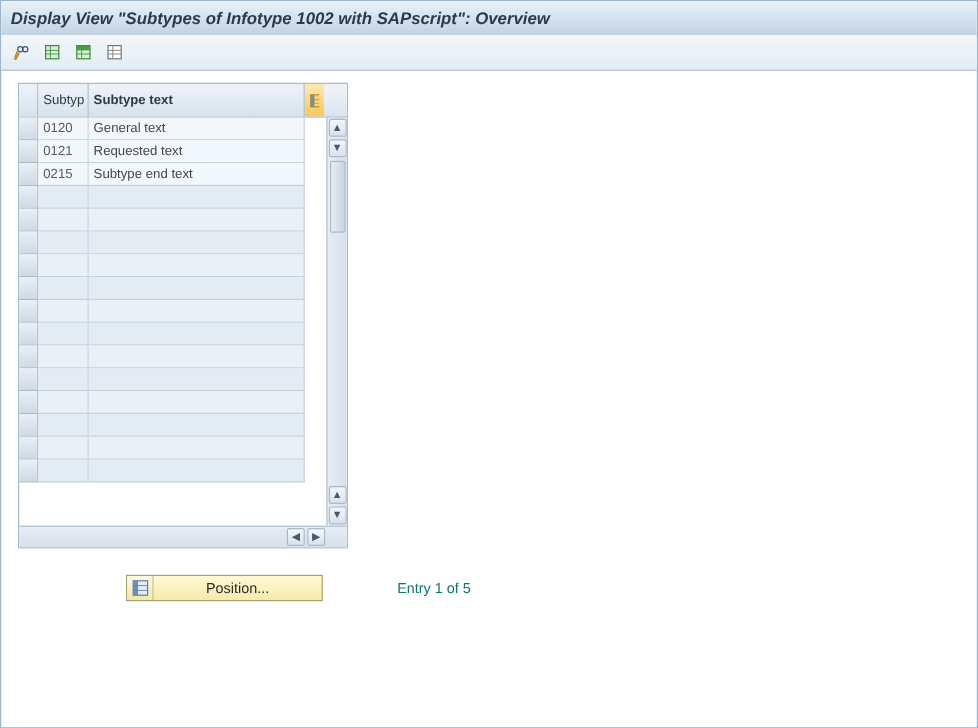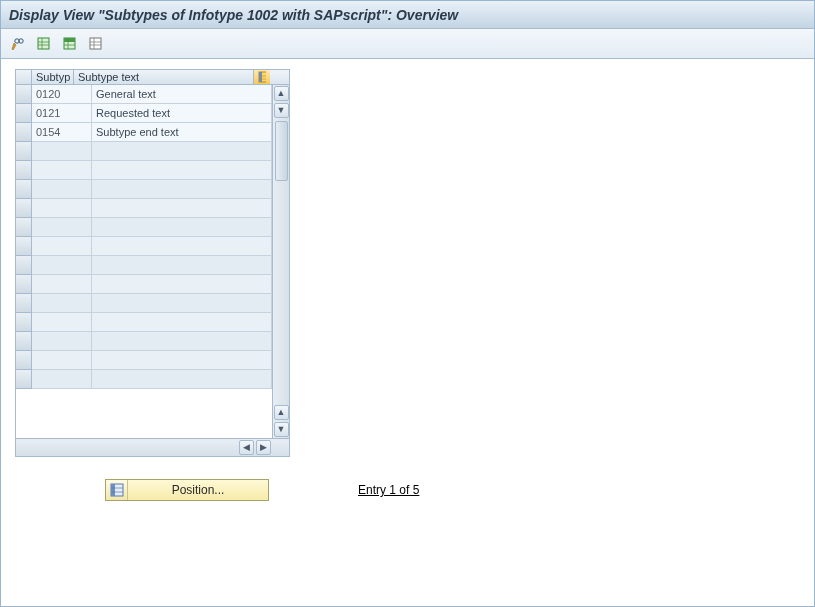--- a/index.html
+++ b/index.html
@@ -11,62 +11,62 @@
       font-style: italic; font-weight: bold; font-size: 14px; color: #2c3b4a;
     }
     .toolbar {
       background: linear-gradient(to bottom, #f3f7fb 0%, #e3ecf4 100%);
       height: 30px; border-bottom: 1px solid #a7bace;
       display: flex; align-items: center; gap: 4px; padding: 0 6px;
     }
     .tb-btn { width: 22px; height: 22px; display: flex; align-items: center; justify-content: center; cursor: pointer; border-radius: 2px; }
     .content { padding: 10px 14px; height: calc(100% - 58px); }
     .table-wrap { width: 275px; height: 388px; border: 1px solid #a7bace; position: relative; display: flex; flex-direction: column; background: #fff; }
-    .thead { display: flex; height: 15px; background: linear-gradient(to bottom,#f0f4f8,#dbe5ee); border-bottom: 1px solid #a7bace; }
+    .thead { display: flex; height: 28px; background: linear-gradient(to bottom,#f0f4f8,#dbe5ee); border-bottom: 1px solid #a7bace; }
     .th {
       padding: 0 4px; font-size: 11px; color: #2c3b4a; display: flex; align-items: center;
       border-right: 1px solid #a7bace; background: linear-gradient(to bottom,#eef3f8,#d7e2ec);
     }
     .th-sel { width: 16px; }
     .th-sub { width: 42px; }
-    .th-text { width: 180px; }
+    .th-text { width: 180px; font-weight: bold; }
     .th-cfg { width: 16px; background: linear-gradient(to bottom,#ffe8b3,#f6c95a); border-right: none; display: flex; align-items: center; justify-content: center; }
     .tbody-scroll { flex: 1; display: flex; overflow: hidden; }
     .rows { flex: 1; overflow: hidden; }
     .tr { display: flex; height: 19px; }
     .td {
       font-size: 11px; padding: 0 4px; display: flex; align-items: center;
       border-right: 1px solid #c6d3de; border-bottom: 1px solid #c6d3de;
       background: #f3f8fc; color: #222;
     }
     .td-sel { width: 16px; background: linear-gradient(to bottom,#e9eff5,#cfdae4); border-right: 1px solid #a7bace; border-bottom: 1px solid #a7bace; padding: 0; }
-    .td-sub { width: 60px; color: #555b66; }
+    .td-sub { width: 42px; color: #555b66; }
     .td-text { width: 180px; color: #3a4957; }
     .tr.empty .td-sub, .tr.empty .td-text { background: #e4ecf3; color: transparent; }
     .tr.empty:nth-child(odd) .td-sub, .tr.empty:nth-child(odd) .td-text { background: #e9f0f6; }
     .vscroll {
       width: 17px; background: linear-gradient(to right,#e7edf3,#d7e0e9);
       border-left: 1px solid #a7bace; display: flex; flex-direction: column; align-items: center; padding-top: 0;
     }
     .sbtn { width: 15px; height: 15px; margin: 1px 0; background: linear-gradient(to bottom,#f3f7fb,#d7e2ec); border: 1px solid #a7bace; border-radius: 2px; display: flex; align-items: center; justify-content: center; cursor: pointer; }
     .vspacer { flex: 1; }
     .vthumb { width: 13px; height: 60px; margin-top: 2px; background: linear-gradient(to right,#e6edf4,#c8d5e0); border: 1px solid #a7bace; border-radius: 2px; }
     .hscroll {
       height: 18px; border-top: 1px solid #a7bace; background: linear-gradient(to bottom,#e7edf3,#d7e0e9);
       display: flex; align-items: center; justify-content: flex-end; padding-right: 18px; gap: 2px;
     }
-    .position-row { display: flex; align-items: center; gap: 89px; margin-top: 22px; margin-left: 90px; }
+    .position-row { display: flex; align-items: center; gap: 62px; margin-top: 22px; margin-left: 90px; }
     .pos-btn {
       display: flex; align-items: center; height: 22px; border: 1px solid #a6a36a;
       background: linear-gradient(to bottom,#fff9d6,#f6ebaa); cursor: pointer;
       font-size: 12px; color: #2a2a2a;
     }
     .pos-icon { width: 22px; height: 100%; border-right: 1px solid #c9c38f; display: flex; align-items: center; justify-content: center; background: linear-gradient(to bottom,#fffbe4,#f3e8a8); }
     .pos-label { width: 140px; text-align: center; padding: 0 6px; }
-    .entry-text { font-size: 12px; color: #000000; text-decoration: underline; }
+    .entry-text { font-size: 12px; color: #0f766e; }
     .tri { font-size: 9px; line-height: 1; color: #4a5a6a; }
   </style>
 </head>
 <body>
 
 <div class="title-bar">
   <span>Display View "Subtypes of Infotype 1002 with SAPscript": Overview</span>
 </div>
 
 <div class="toolbar">
@@ -125,21 +125,21 @@
             <div class="td td-sub">0120</div>
             <div class="td td-text">General text</div>
           </div>
           <div class="tr">
             <div class="td td-sel"></div>
             <div class="td td-sub">0121</div>
             <div class="td td-text">Requested text</div>
           </div>
           <div class="tr">
             <div class="td td-sel"></div>
-            <div class="td td-sub">0154</div>
+            <div class="td td-sub">0215</div>
             <div class="td td-text">Subtype end text</div>
           </div>
           <div class="tr empty">
             <div class="td td-sel"></div>
             <div class="td td-sub">&nbsp;</div>
             <div class="td td-text">&nbsp;</div>
           </div>
           <div class="tr empty">
             <div class="td td-sel"></div>
             <div class="td td-sub">&nbsp;</div>

